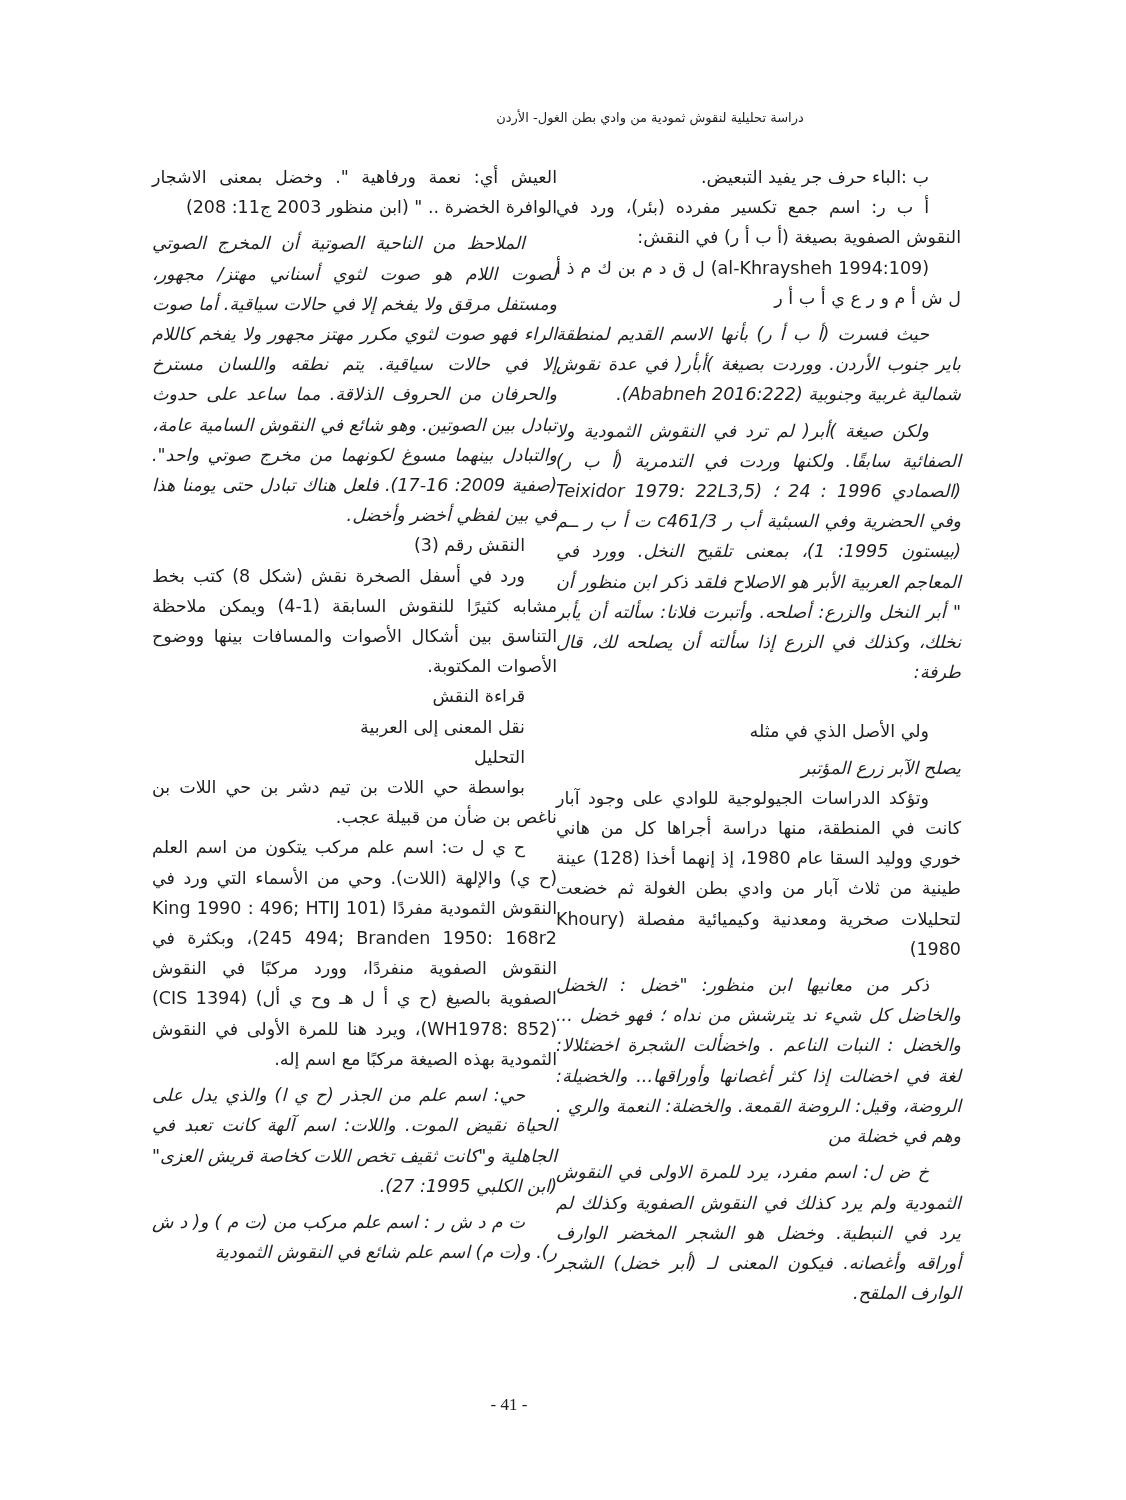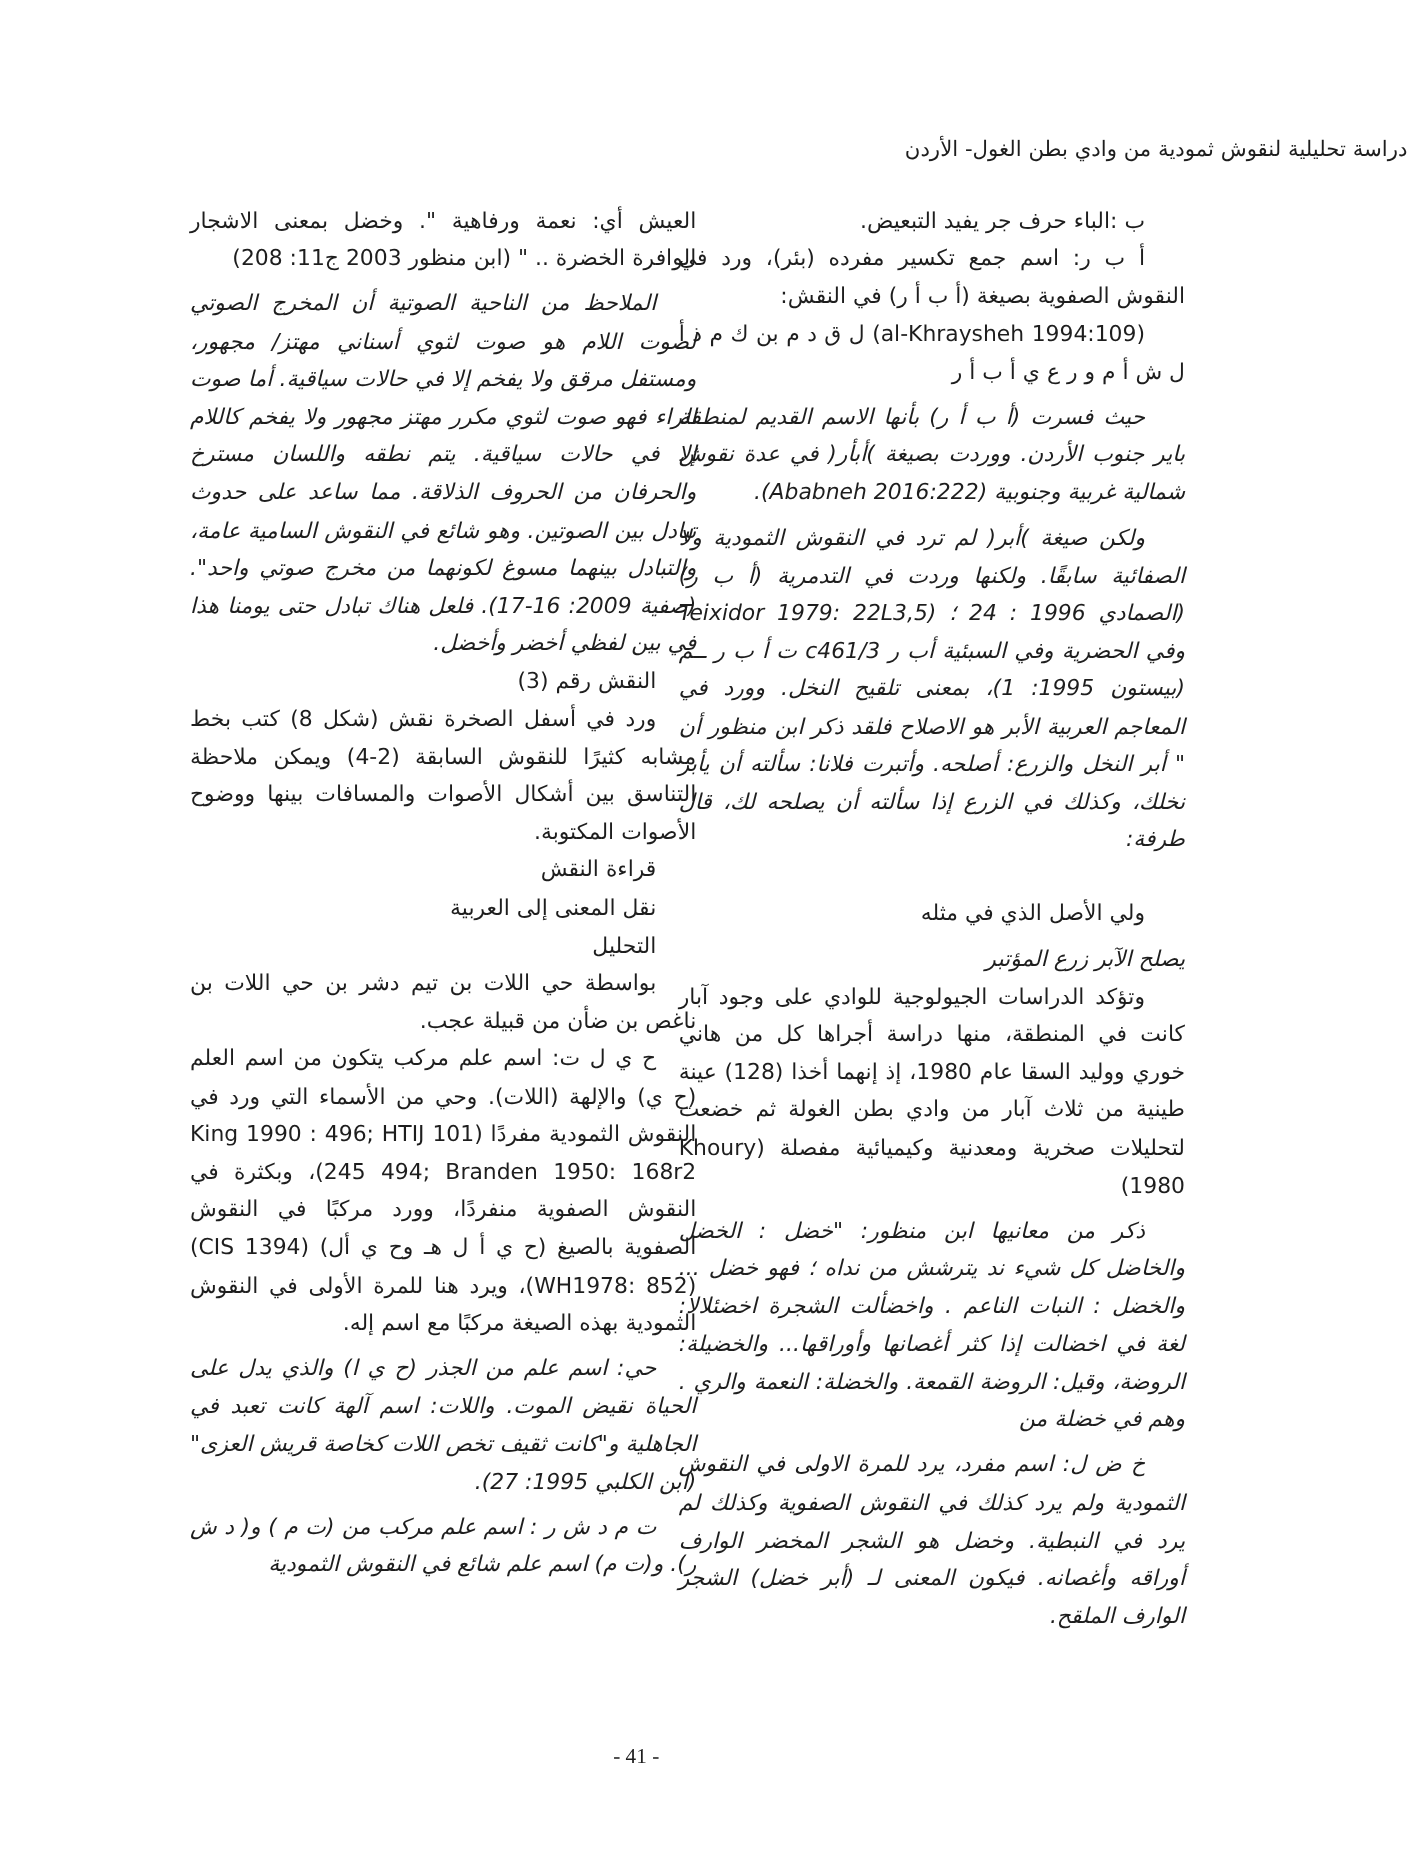--- a/index.html
+++ b/index.html
@@ -3,30 +3,30 @@
   <meta charset="utf-8">
   <style>
     html, body { margin: 0; padding: 0; background: #ffffff; }
     body {
       width: 1126px; height: 1500px; position: relative; overflow: hidden;
       color: #1e1e1e;
       font-family: "DejaVu Sans", "Liberation Sans", sans-serif;
     }
     .running-header {
       position: absolute; top: 110px; right: 0; width: 952px;
-      text-align: right; font-size: 17px; direction: rtl;
+      text-align: center; font-size: 13px; direction: rtl;
       font-family: "DejaVu Sans", sans-serif;
     }
     .column {
       position: absolute; top: 162px; width: 405px;
       font-size: 17.5px; line-height: 30.2px; direction: rtl;
       text-align: justify;
       font-family: "DejaVu Sans", "Liberation Sans", sans-serif;
     }
-    .col-right { left: 543px; }
+    .col-right { left: 556px; }
     .col-left { left: 152px; }
     .para { margin: 0; }
     .para.indent { text-indent: 32px; }
     .para.spaced { margin-top: 6px; font-style: italic; }
     .center-line { text-align: right; margin-top: 29px; }
     .page-number {
       position: absolute; top: 1395px; left: 0; width: 1018px; text-align: center;
       font-family: "Liberation Serif", "DejaVu Serif", serif; font-size: 17px; direction: ltr;
     }
   </style>
@@ -45,21 +45,21 @@
   <p class="para spaced center-line">يصلح الآبر زرع المؤتبر</p>
   <p class="para indent">وتؤكد الدراسات الجيولوجية للوادي على وجود آبار كانت في المنطقة، منها دراسة أجراها كل من هاني خوري ووليد السقا عام 1980، إذ إنهما أخذا (128) عينة طينية من ثلاث آبار من وادي بطن الغولة ثم خضعت لتحليلات صخرية ومعدنية وكيميائية مفصلة (Khoury 1980)</p>
   <p class="para indent spaced">ذكر من معانيها ابن منظور: "خضل : الخضل والخاضل كل شيء ند يترشش من نداه ؛ فهو خضل ... والخضل : النبات الناعم . واخضألت الشجرة اخضئلالا: لغة في اخضالت إذا كثر أغصانها وأوراقها... والخضيلة: الروضة، وقيل: الروضة القمعة. والخضلة: النعمة والري . وهم في خضلة من</p>
   <p class="para indent spaced">خ ض ل: اسم مفرد، يرد للمرة الاولى في النقوش الثمودية ولم يرد كذلك في النقوش الصفوية وكذلك لم يرد في النبطية. وخضل هو الشجر المخضر الوارف أوراقه وأغصانه. فيكون المعنى لـ (أبر خضل) الشجر الوارف الملقح.</p>
 </div>
 
 <div class="column col-left">
   <p class="para">العيش أي: نعمة ورفاهية ". وخضل بمعنى الاشجار الوافرة الخضرة .. " (ابن منظور 2003 ج11: 208)</p>
   <p class="para indent spaced">الملاحظ من الناحية الصوتية أن المخرج الصوتي لصوت اللام هو صوت لثوي أسناني مهتز/ مجهور، ومستفل مرقق ولا يفخم إلا في حالات سياقية. أما صوت الراء فهو صوت لثوي مكرر مهتز مجهور ولا يفخم كاللام إلا في حالات سياقية. يتم نطقه واللسان مسترخ والحرفان من الحروف الذلاقة. مما ساعد على حدوث تبادل بين الصوتين. وهو شائع في النقوش السامية عامة، والتبادل بينهما مسوغ لكونهما من مخرج صوتي واحد". (صفية 2009: 16-17). فلعل هناك تبادل حتى يومنا هذا في بين لفظي أخضر وأخضل.</p>
   <p class="para indent">النقش رقم (3)</p>
-  <p class="para indent">ورد في أسفل الصخرة نقش (شكل 8) كتب بخط مشابه كثيرًا للنقوش السابقة (2-4) ويمكن ملاحظة التناسق بين أشكال الأصوات والمسافات بينها ووضوح الأصوات المكتوبة.</p>
+  <p class="para indent">ورد في أسفل الصخرة نقش (شكل 8) كتب بخط مشابه كثيرًا للنقوش السابقة (1-4) ويمكن ملاحظة التناسق بين أشكال الأصوات والمسافات بينها ووضوح الأصوات المكتوبة.</p>
   <p class="para indent">قراءة النقش</p>
   <p class="para indent">نقل المعنى إلى العربية</p>
   <p class="para indent">التحليل</p>
   <p class="para indent">بواسطة حي اللات بن تيم دشر بن حي اللات بن ناغص بن ضأن من قبيلة عجب.</p>
   <p class="para indent">ح ي ل ت: اسم علم مركب يتكون من اسم العلم (ح ي) والإلهة (اللات). وحي من الأسماء التي ورد في النقوش الثمودية مفردًا (King 1990 : 496; HTIJ 101 245 494; Branden 1950: 168r2)، وبكثرة في النقوش الصفوية منفردًا، وورد مركبًا في النقوش الصفوية بالصيغ (ح ي أ ل هـ وح ي أل) (CIS 1394) (WH1978: 852)، ويرد هنا للمرة الأولى في النقوش الثمودية بهذه الصيغة مركبًا مع اسم إله.</p>
   <p class="para indent spaced">حي: اسم علم من الجذر (ح ي ا) والذي يدل على الحياة نقيض الموت. واللات: اسم آلهة كانت تعبد في الجاهلية و"كانت ثقيف تخص اللات كخاصة قريش العزى"(ابن الكلبي 1995: 27).</p>
   <p class="para indent spaced">ت م د ش ر : اسم علم مركب من (ت م ) و( د ش ر). و(ت م) اسم علم شائع في النقوش الثمودية</p>
 </div>
 
 <div class="page-number">- 41 -</div>

